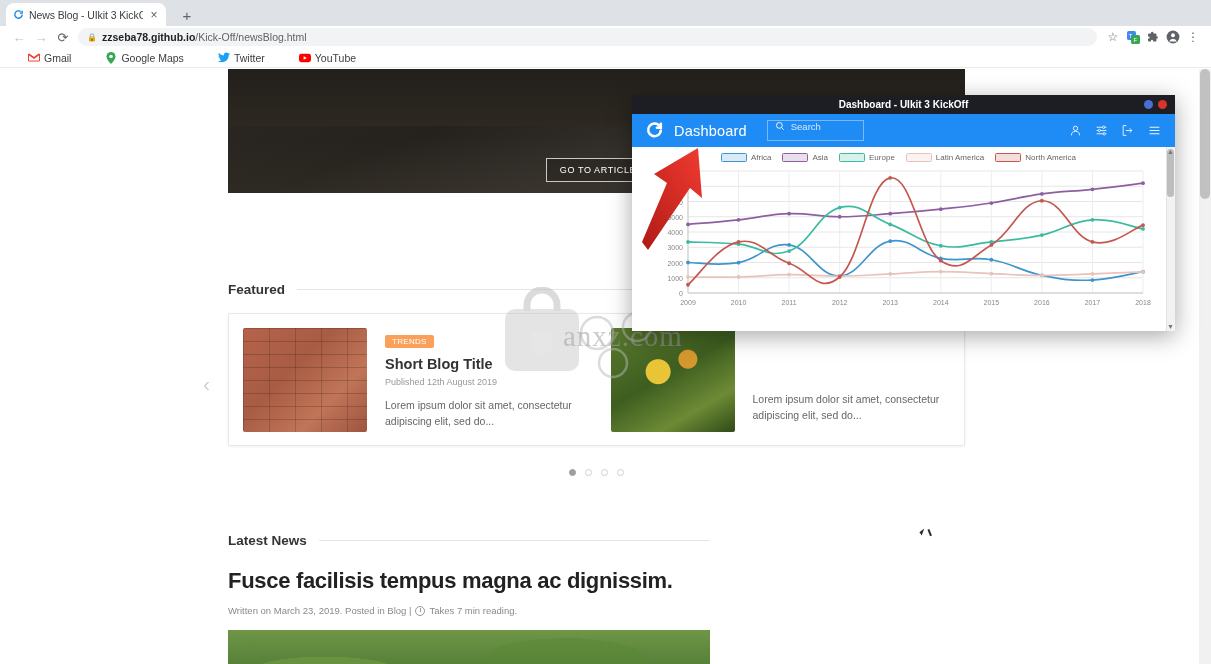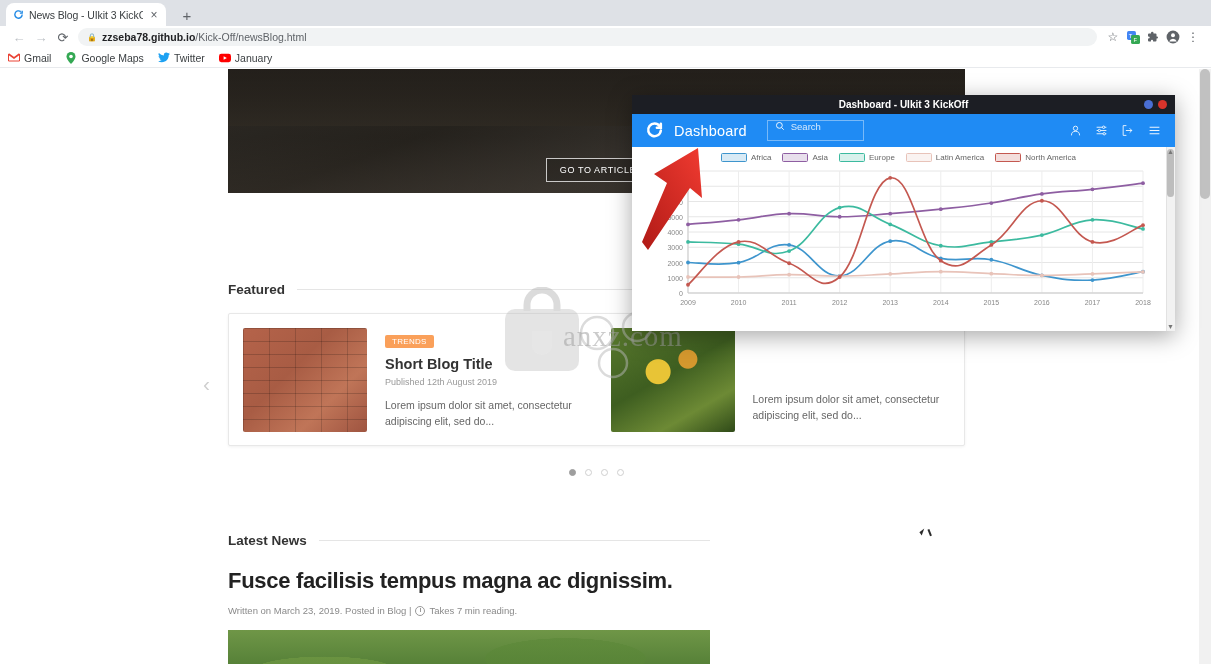--- a/index.html
+++ b/index.html
@@ -88,21 +88,21 @@
     color: #5f6368; font-size: 12px; cursor: pointer;
   }
 
   
   .bookmarks {
     position: absolute; top: 48px; left: 0; width: 1211px; height: 20px;
     background: #fff;
     display: flex; align-items: center; padding-left: 8px; gap: 14px;
     border-bottom: 1px solid #e8eaed;
   }
-  .bm { display: flex; align-items: flex-end; gap: 4px; cursor: pointer; }
+  .bm { display: flex; align-items: flex-end; gap: 4px; cursor: pointer; margin-left: 20px; }
   .bm-label { font-size: 10.5px; color: #3c4043; }
   .bm-ico {
     width: 12px; height: 12px; flex: 0 0 12px;
     display: flex; align-items: center; justify-content: center;
     font-size: 9px; border-radius: 2px;
   }
 
   
   .viewport {
     position: absolute; top: 69px; left: 0;
@@ -405,21 +405,21 @@
     </span>
     <span class="bm-label">Twitter</span>
   </div>
   <div class="bm">
     <span class="bm-ico">
       <svg width="13" height="10" viewBox="0 0 26 18">
           <rect width="26" height="18" rx="5" fill="#ff0000"></rect>
           <path d="M10 5l7 4-7 4z" fill="#fff"></path>
         </svg>
     </span>
-    <span class="bm-label">January</span>
+    <span class="bm-label">YouTube</span>
   </div>
 </div>
 
 <div class="viewport">
 
   <div class="hero">
     <div class="hero-ridge"></div>
   </div>
   <div class="go-article">GO TO ARTICLE</div>
 

